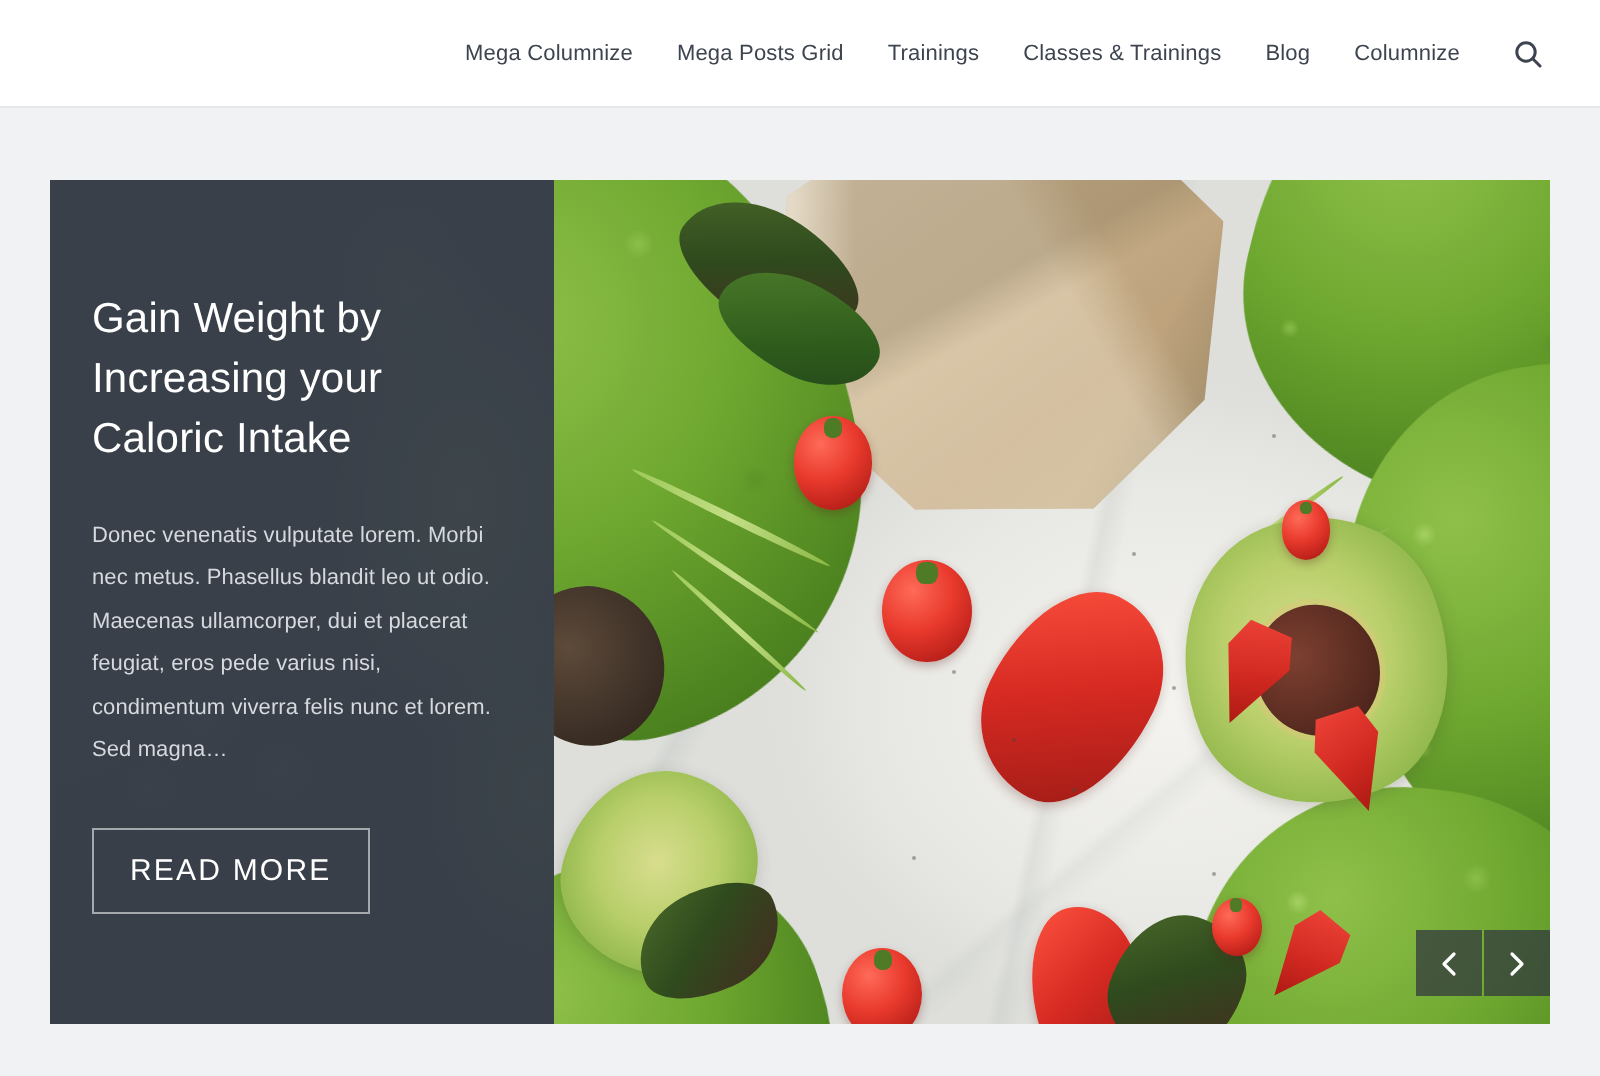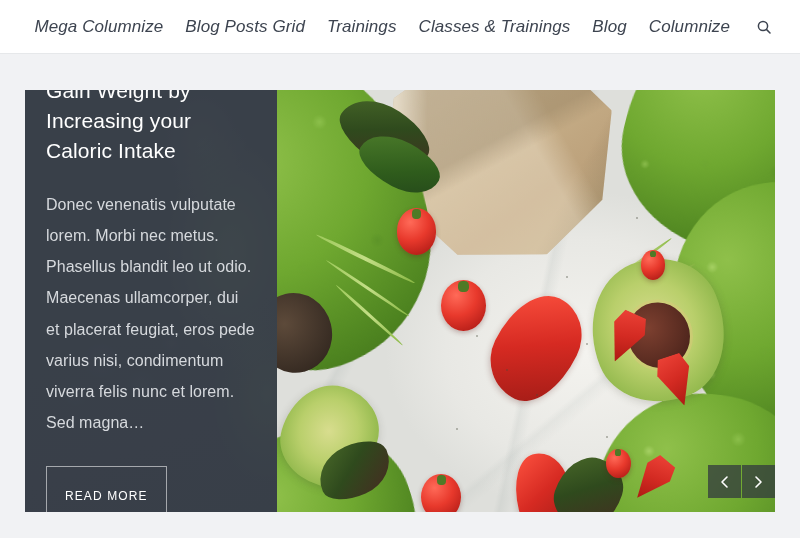--- a/index.html
+++ b/index.html
@@ -42,26 +42,25 @@
   }
 
   .main-nav {
     margin-left: auto;
     display: flex;
     align-items: center;
     gap: 22px;
   }
 
   .nav-link {
-    font-size: 17px;
+    font-size: 11px;
     color: #3d4450;
     text-decoration: none;
     white-space: nowrap;
     letter-spacing: 0.1px;
-    font-style: italic;
   }
 
   .search-btn {
     display: flex;
     align-items: center;
     justify-content: center;
     width: 20px;
     height: 20px;
     margin-left: 2px;
     background: none;
@@ -123,35 +122,35 @@
   .hero-title {
     font-size: 21px;
     font-weight: 400;
     line-height: 1.45;
     color: #ffffff;
     letter-spacing: 0.1px;
     margin-bottom: 22px;
   }
 
   .hero-text {
-    font-size: 16px;
+    font-size: 11px;
     line-height: 1.95;
     color: #d6d9dd;
     letter-spacing: 0.05px;
     margin-bottom: 28px;
   }
 
   .read-more {
     display: inline-block;
     border: 1px solid rgba(255,255,255,0.55);
     background: transparent;
     color: #ffffff;
-    font-size: 12px;
+    font-size: 15px;
     letter-spacing: 1.1px;
-    padding: 23px 18px;
+    padding: 13px 18px;
     cursor: pointer;
     font-family: inherit;
     line-height: 1;
   }
 
   
   .hero-photo {
     position: relative;
     flex: 1 1 auto;
     overflow: hidden;
@@ -402,21 +401,21 @@
       radial-gradient(ellipse 60px 12px at 30% 56%, rgba(255,255,255,0.28), transparent 72%);
   }
 </style>
 </head>
 <body>
 
 <header class="site-header">
 
   <nav class="main-nav">
     <a class="nav-link" href="#">Mega Columnize</a>
-    <a class="nav-link" href="#">Blog Posts Grid</a>
+    <a class="nav-link" href="#">Mega Posts Grid</a>
     <a class="nav-link" href="#">Trainings</a>
     <a class="nav-link" href="#">Classes &amp; Trainings</a>
     <a class="nav-link" href="#">Blog</a>
     <a class="nav-link" href="#">Columnize</a>
 
     <button class="search-btn" aria-label="Search">
       <svg width="14" height="14" viewBox="0 0 14 14" fill="none" aria-hidden="true">
         <circle cx="6" cy="6" r="4.6" stroke="#3d4450" stroke-width="1.5"></circle>
         <line x1="9.4" y1="9.4" x2="13" y2="13" stroke="#3d4450" stroke-width="1.5" stroke-linecap="round"></line>
       </svg>

